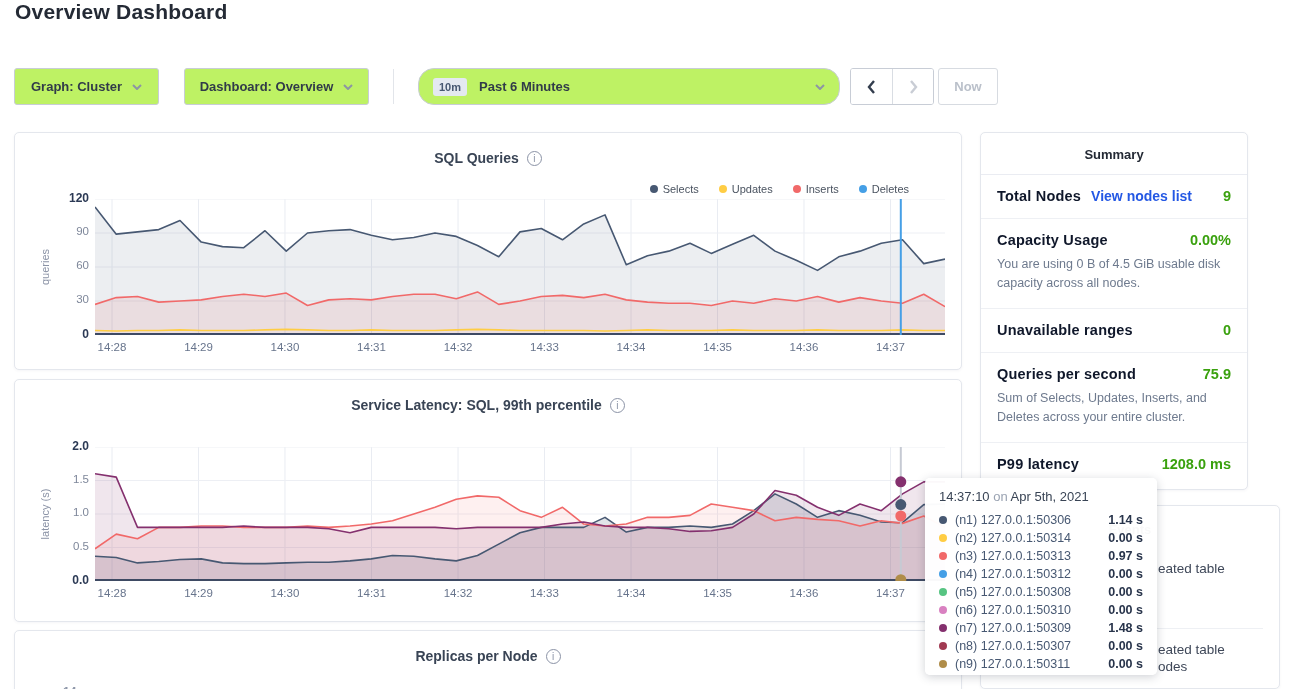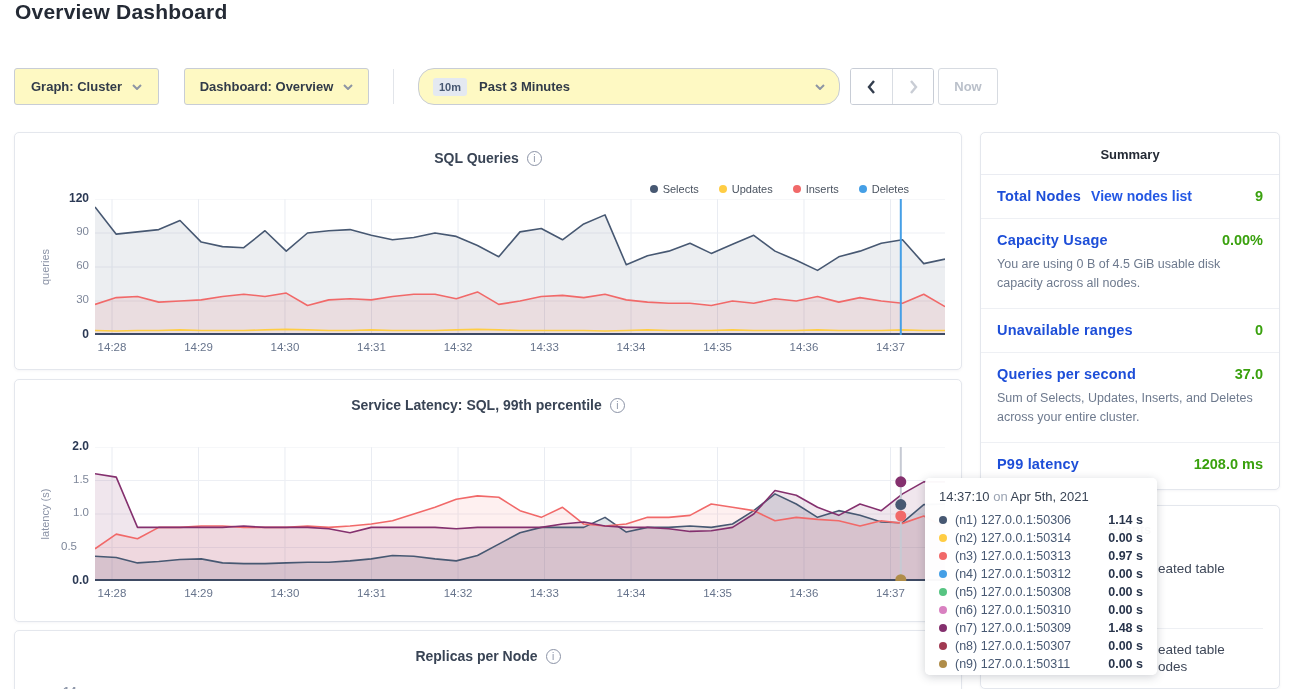--- a/index.html
+++ b/index.html
@@ -2,21 +2,21 @@
 <html><head>
 <meta charset="utf-8">
 <style>
   * { margin:0; padding:0; box-sizing:border-box; }
   html,body { width:1290px; height:689px; }
   body { position:relative; background:#fff; font-family:"Liberation Sans", sans-serif; color:#242a35; overflow:hidden; }
 
   .page-title { position:absolute; left:15px; top:0; font-size:21px; font-weight:600; color:#242a35; letter-spacing:.2px; }
 
   
-  .ctl { position:absolute; top:68px; height:37px; background:#fef9c3; border:1px solid #c8cdd6; border-radius:3px; display:flex; align-items:center; font-size:13px; font-weight:700; color:#313b49; cursor:pointer; }
+  .ctl { position:absolute; top:68px; height:37px; background:#bef264; border:1px solid #c8cdd6; border-radius:3px; display:flex; align-items:center; font-size:13px; font-weight:700; color:#313b49; cursor:pointer; }
   .dd { justify-content:center; gap:10px; }
   .dd-graph { left:14px; width:145px; }
   .dd-dash  { left:184px; width:185px; }
   .chev { width:10px; height:6px; }
   .chev polyline { fill:none; stroke:#8d95a4; stroke-width:2; }
   .ctl-divider { position:absolute; left:393px; top:69px; width:1px; height:35px; background:#e2e5ea; }
   .timesel { left:418px; width:422px; padding:0 14px; gap:12px;border-radius:16px; }
   .time-badge { background:#e4e9f1; color:#475872; font-size:11px; font-weight:700; padding:3px 6px; border-radius:3px; }
   .timesel .chev { margin-left:auto; }
   .seg { position:absolute; left:850px; top:68px; height:37px; display:flex; border:1px solid #c8cdd6; border-radius:3px; overflow:hidden; }
@@ -26,21 +26,21 @@
   .arrow polyline { fill:none; stroke-width:2.4; }
   .arrow.on polyline { stroke:#333d4d; }
   .arrow.off polyline { stroke:#c9cdd5; }
   .btn-now { position:absolute; left:938px; top:68px; width:60px; height:37px; border:1px solid #d7dbe1; border-radius:3px; background:#fff; font-family:inherit; font-size:13px; font-weight:700; color:#bac0ca; }
 
   
   .card { position:absolute; background:#fff; border:1px solid #e4e7ed; border-radius:5px; box-shadow:0 1px 3px rgba(55,65,90,.05); }
   .card-sql { left:14px; top:132px; width:948px; height:238px; }
   .card-lat { left:14px; top:379px; width:948px; height:243px; }
   .card-rep { left:14px; top:630px; width:948px; height:120px; }
-  .card-summary { left:980px; top:132px; width:300px; height:358px; }
+  .card-summary { left:980px; top:132px; width:268px; height:358px; }
   .card-events { left:980px; top:505px; width:300px; height:184px; }
 
   .chart-title { position:absolute; left:0; right:0; top:16px; text-align:center; font-size:14px; font-weight:700; color:#394455; }
   .chart-title .txt { vertical-align:middle; }
   .info-i { display:inline-flex; align-items:center; justify-content:center; width:15px; height:15px; margin-left:8px; border:1px solid #8b93a6; border-radius:50%; color:#8b93a6; font-size:10px; font-weight:400; vertical-align:middle; cursor:pointer; }
   .info-i::after { content:"i"; }
 
   .legend { position:absolute; right:52px; top:50px; display:flex; gap:20px; font-size:11px; color:#4a5360; }
   .legend-item { display:flex; align-items:center; gap:5px; cursor:pointer; }
   .legend-dot { width:8px; height:8px; border-radius:50%; }
@@ -49,21 +49,21 @@
   .ytick { position:absolute; left:34px; width:40px; text-align:right; font-size:11.5px; color:#7e879a; }
   .ytick.bold { font-weight:700; color:#2c3a55; font-size:12px; }
   .xtick { position:absolute; width:52px; text-align:center; font-size:11.5px; color:#67748c; }
   .axis-name { position:absolute; left:30px; font-size:11px; color:#8b93a6; transform:translate(-50%,-50%) rotate(-90deg); white-space:nowrap; }
 
   
   .panel-head { padding:14px 16px 12px; text-align:center; font-size:13px; font-weight:700; color:#242a35; border-bottom:1px solid #eaecf2; }
   .srow { padding:13px 16px 14px; border-bottom:1px solid #eef0f4; }
   .srow:last-child { border-bottom:none; }
   .srow-top { display:flex; align-items:baseline; gap:10px; }
-  .srow-label { font-size:14.5px; font-weight:700; color:#1d4ed8; letter-spacing:.2px; }
+  .srow-label { font-size:14.5px; font-weight:700; color:#0f172a; letter-spacing:.2px; }
   .srow-link { font-size:14px; font-weight:700; color:#2458e4; text-decoration:none; cursor:pointer; }
   .srow-value { margin-left:auto; font-size:14.5px; font-weight:700; color:#3aa10e; white-space:nowrap; }
   .srow-caption { margin-top:7px; font-size:12.5px; line-height:1.55; color:#6e7a8e; }
 
   
   .ev-head { padding-top:16px; text-align:center; font-size:13px; font-weight:700; color:#242a35; }
   .ev-frag { position:absolute; font-size:13.5px; color:#3e4758; white-space:nowrap; }
   .ev-divider { position:absolute; left:16px; right:16px; top:122px; height:1px; background:#eef0f4; }
 
   
@@ -89,21 +89,21 @@
 </div>
 <div class="ctl dd dd-dash">
   <span>Dashboard: Overview</span>
   <svg class="chev" viewBox="0 0 10 6">
       <polyline points="1,1 5,5 9,1"></polyline>
     </svg>
 </div>
 <div class="ctl-divider"></div>
 <div class="ctl timesel">
   <span class="time-badge">10m</span>
-  <span>Past 3 Minutes</span>
+  <span>Past 6 Minutes</span>
   <svg class="chev" viewBox="0 0 10 6">
       <polyline points="1,1 5,5 9,1"></polyline>
     </svg>
 </div>
 <div class="seg">
   <button>
     <svg class="arrow on" viewBox="0 0 9 14">
         <polyline points="7,1 2,7 7,13"></polyline>
       </svg>
   </button>
@@ -216,21 +216,21 @@
         <polyline points="0,26.799999999999997 21.25,30.14999999999999 42.5,80.4 63.75,80.4 85,80.4 106.25,80.4 127.5,80.4 148.75,79.06 170,80.4 191.25,80.4 212.5,80.4 233.75000000000003,81.74 255,85.76 276.25,80.4 297.5,80.4 318.75,80.4 340,80.4 361.25,81.74 382.5,80.4 403.75,80.4 425,80.4 446.25,80.4 467.50000000000006,77.05000000000001 488.74999999999994,75.03999999999999 510,79.06 531.25,80.4 552.5,80.4 573.75,81.74 595,84.42 616.25,83.75 637.5,80.4 658.75,67 680,43.55 701.25,48.239999999999995 722.5,60.3 743.75,68.34 765,56.95 786.25,63.64999999999999 807.5,46.89999999999999 828.75,34.84 850,34.84" fill="none" stroke="#84306e" stroke-width="1.6" stroke-linejoin="round"></polyline>
         <line x1="0" y1="133" x2="850" y2="133" stroke="#3e4a63" stroke-width="2"></line>
         <line x1="805.8" y1="0" x2="805.8" y2="134" stroke="#c6cad3" stroke-width="2"></line>
         <circle cx="805.8" cy="34.84" r="5.5" fill="#84306e"></circle>
         <circle cx="805.8" cy="57.620000000000005" r="5.5" fill="#475872"></circle>
         <circle cx="805.8" cy="69.01" r="5.5" fill="#f16969"></circle>
         <circle cx="805.8" cy="132.66" r="5.5" fill="#b08d49"></circle>
       </svg></div>
   <div>
       <div class="ytick bold" style="top: 193px;">0.0</div>
-      <div class="ytick" style="top: 159.5px; text-align: center;">0.5</div>
+      <div class="ytick" style="top: 159.5px;">0.5</div>
       <div class="ytick" style="top: 126px;">1.0</div>
       <div class="ytick" style="top: 92.5px;">1.5</div>
       <div class="ytick bold" style="top: 59px;">2.0</div>
     </div>
   <div>
       <div class="xtick" style="left: 71px; top: 207px;">14:28</div>
       <div class="xtick" style="left: 157.53px; top: 207px;">14:29</div>
       <div class="xtick" style="left: 243.975px; top: 207px;">14:30</div>
       <div class="xtick" style="left: 330.505px; top: 207px;">14:31</div>
       <div class="xtick" style="left: 417.035px; top: 207px;">14:32</div>
@@ -268,21 +268,21 @@
   </div>
   <div class="srow">
     <div class="srow-top">
       <span class="srow-label">Unavailable ranges</span>
       <span class="srow-value">0</span>
     </div>
   </div>
   <div class="srow">
     <div class="srow-top">
       <span class="srow-label">Queries per second</span>
-      <span class="srow-value">37.0</span>
+      <span class="srow-value">75.9</span>
     </div>
     <div class="srow-caption">Sum of Selects, Updates, Inserts, and Deletes across your entire cluster.</div>
   </div>
   <div class="srow">
     <div class="srow-top">
       <span class="srow-label">P99 latency</span>
       <span class="srow-value">1208.0 ms</span>
     </div>
   </div>
 </div>

